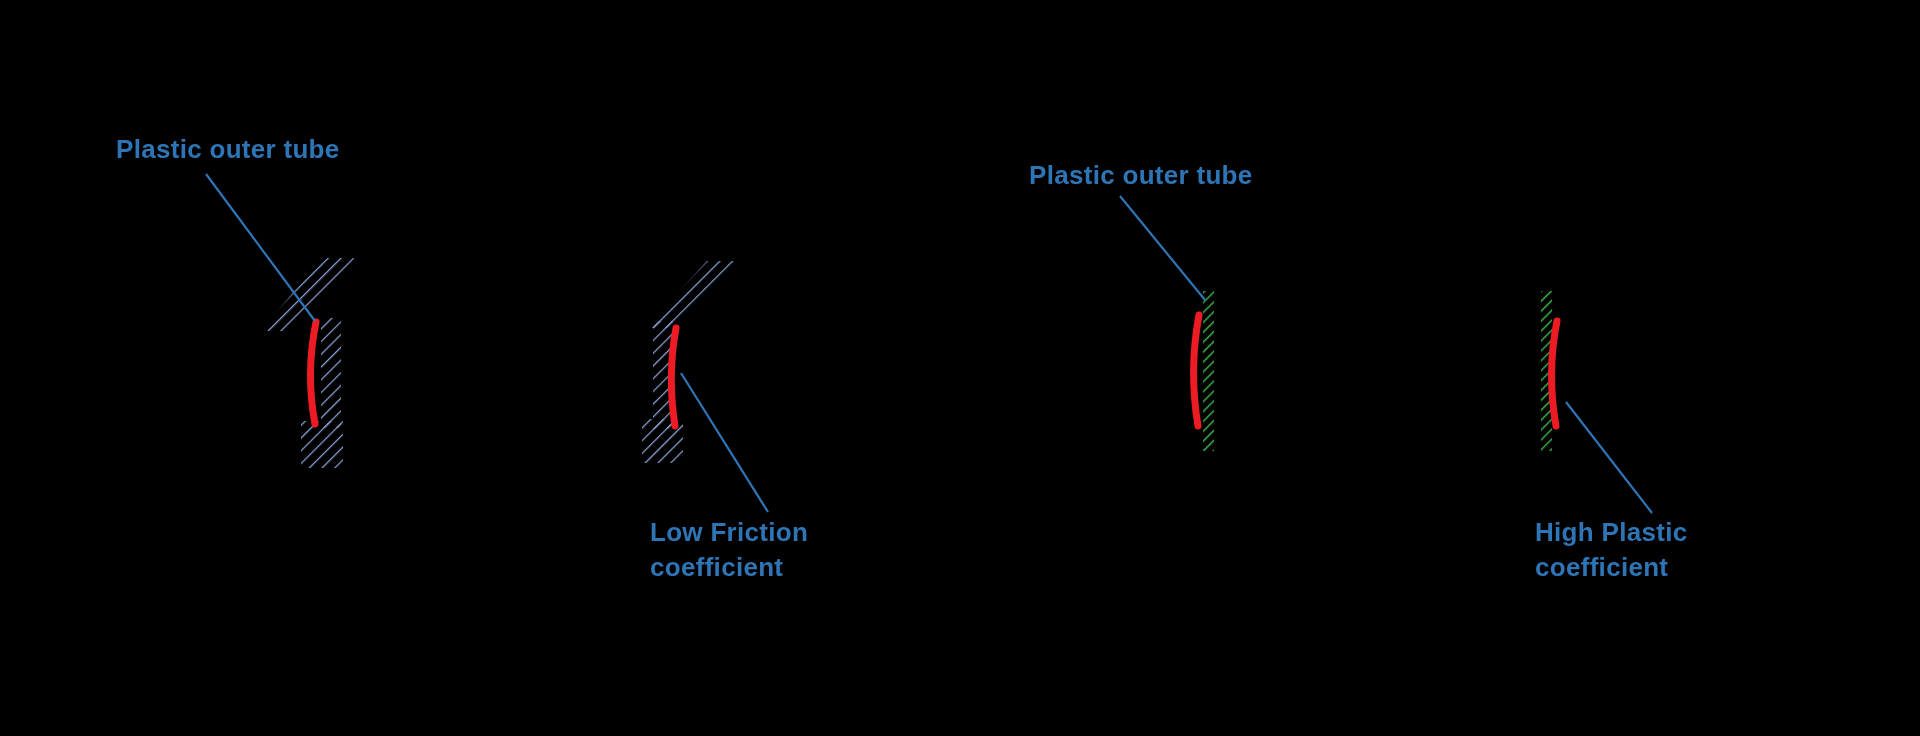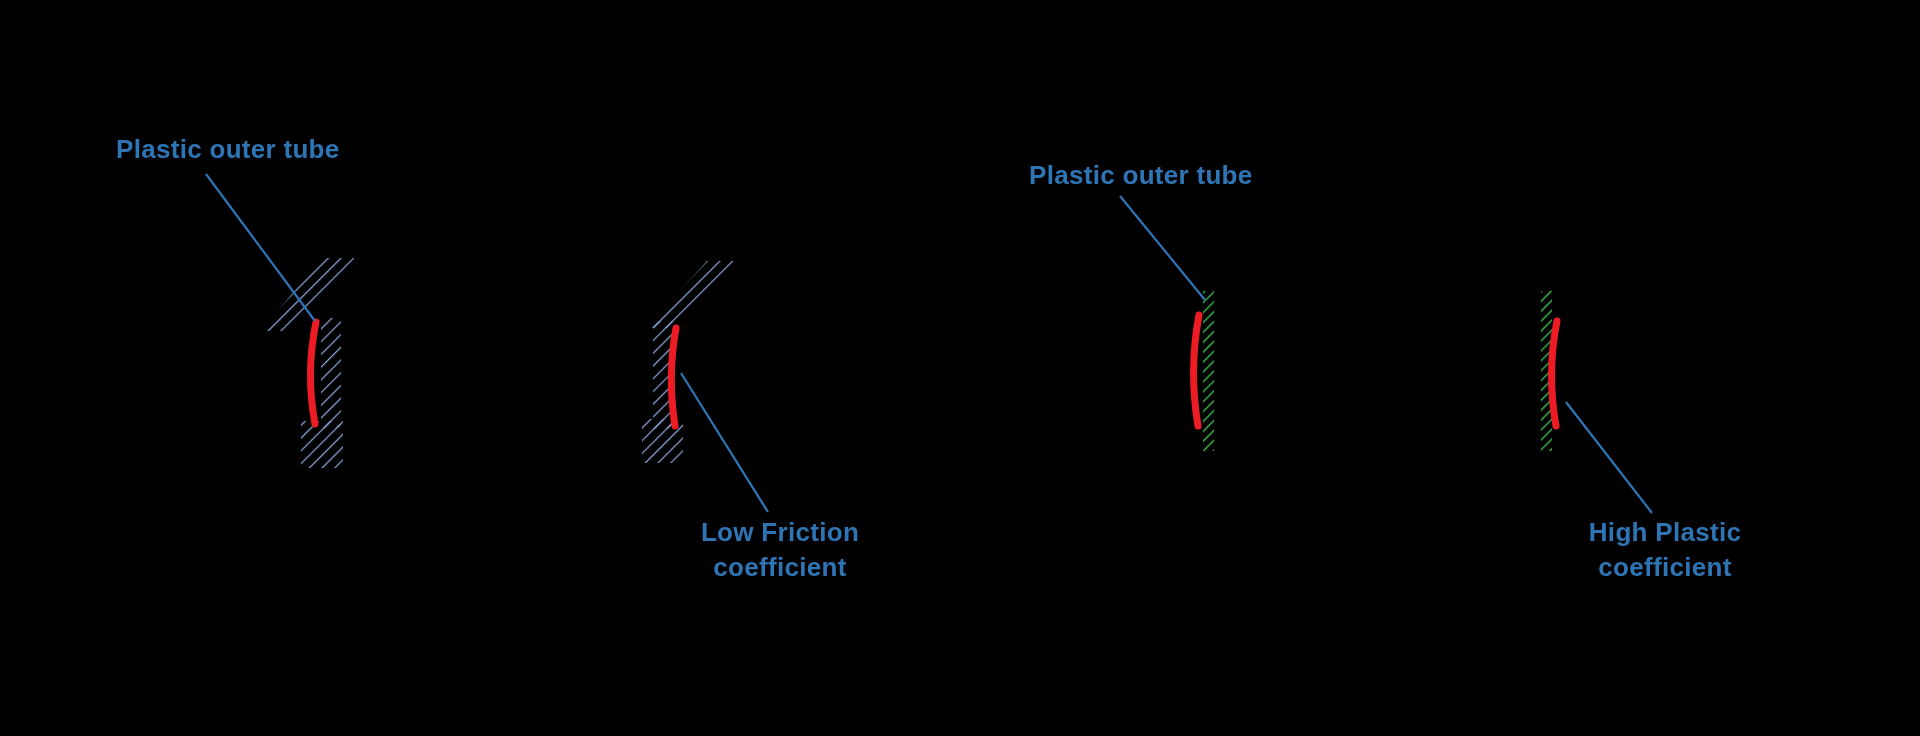--- a/index.html
+++ b/index.html
@@ -22,21 +22,20 @@
   }
   .diagram-label {
     position: absolute;
     color: var(--label-blue, #2e75b6);
     font-size: 26px;
     font-weight: 600;
     letter-spacing: 0.3px;
     white-space: nowrap;
   }
   .diagram-label.centered {
-    text-align: center;
     line-height: 35px;
     white-space: normal;
   }
   .leader-line {
     stroke: var(--leader-blue, #2e75b6);
     stroke-width: 2.2;
     fill: none;
   }
   .red-bar {
     stroke: var(--red-bar, #ed1c24);

